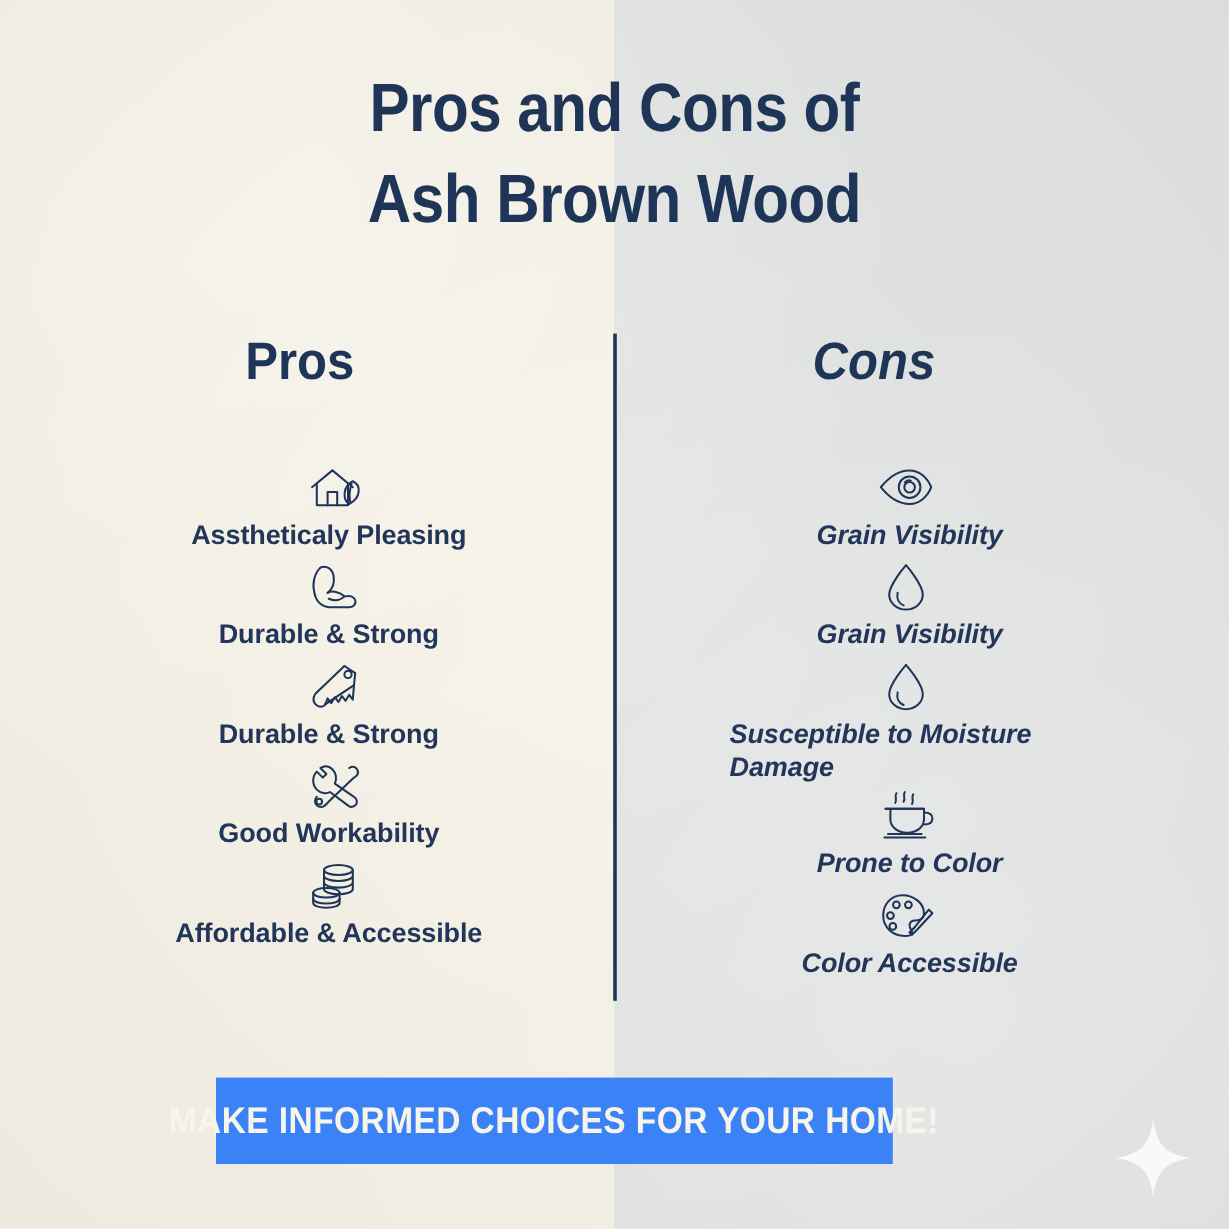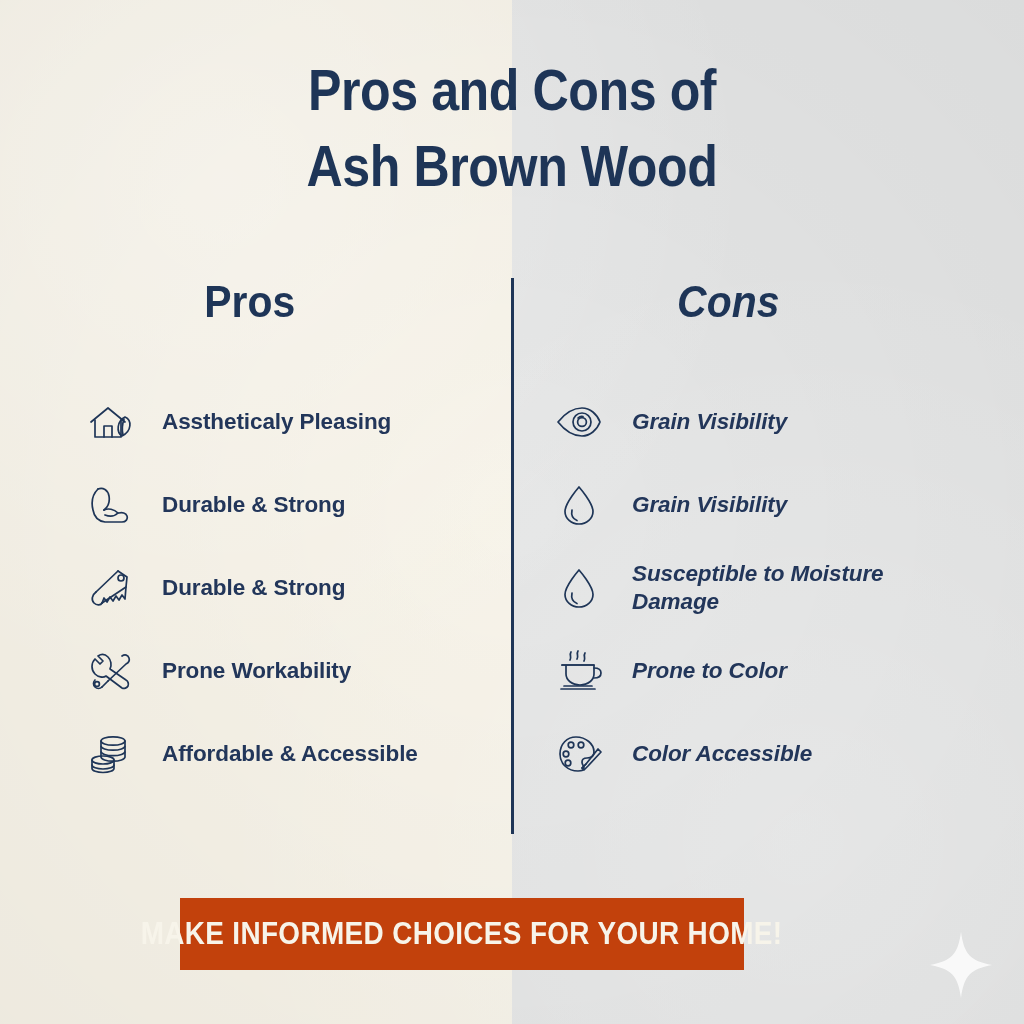--- a/index.html
+++ b/index.html
@@ -91,20 +91,21 @@
   .col-cons .col-head { padding-right: 64px; }
 
   .items {
     margin-top: 52px;
   }
 
   .item {
     display: flex;
     align-items: center;
     min-height: 83px;
+    flex-direction: column;
   }
   .col-cons .item { min-height: 83px; }
 
   .item-icon {
     flex: 0 0 auto;
     width: 58px;
     height: 52px;
     display: flex;
     align-items: center;
     justify-content: center;
@@ -135,21 +136,21 @@
   }
   .col-cons .item-label { max-width: 300px; }
 
   
   .banner {
     position: absolute;
     left: 180px;
     top: 898px;
     width: 564px;
     height: 72px;
-    background: #c2410c;
+    background: #3b82f6;
     display: flex;
     align-items: center;
     justify-content: center;
   }
   .banner-text {
     color: #f7f4ea;
     font-size: 31px;
     font-weight: bold;
     letter-spacing: 0.4px;
     transform: scaleX(0.9);
@@ -226,21 +227,21 @@
       <div class="item">
         <span class="item-icon">
           <svg viewBox="0 0 50 46">
             <path d="M14 8 L19 13 L16 16 L11 11 C7 15 7 22 11 26 C14 29 19 30 22 28 L38 40 C40 41 43 40 44 38 C45 36 44 33 42 32 L26 21 C28 17 27 12 24 9 C21 6 17 6 14 8 Z"></path>
             <path d="M38 8 C41 6 44 7 45 10 C46 13 44 15 42 16 L24 33"></path>
             <path d="M24 33 L18 39"></path>
             <path d="M18 39 C16 41 13 41 11 39 C9 37 9 34 11 32"></path>
             <circle cx="13" cy="36" r="2.4"></circle>
           </svg>
         </span>
-        <span class="item-label">Prone Workability</span>
+        <span class="item-label">Good Workability</span>
       </div>
 
       <div class="item">
         <span class="item-icon">
           <svg viewBox="0 0 50 46">
             <ellipse cx="29" cy="10" rx="12" ry="4.2"></ellipse>
             <path d="M17 10 V15 C17 17.3 22.4 19.2 29 19.2 C35.6 19.2 41 17.3 41 15 V10"></path>
             <path d="M17 15.5 V20.5 C17 22.8 22.4 24.7 29 24.7 C35.6 24.7 41 22.8 41 20.5 V15.5"></path>
             <path d="M17 21 V26 C17 28.3 22.4 30.2 29 30.2 C35.6 30.2 41 28.3 41 26 V21"></path>
             <ellipse cx="19" cy="29" rx="11" ry="4"></ellipse>

